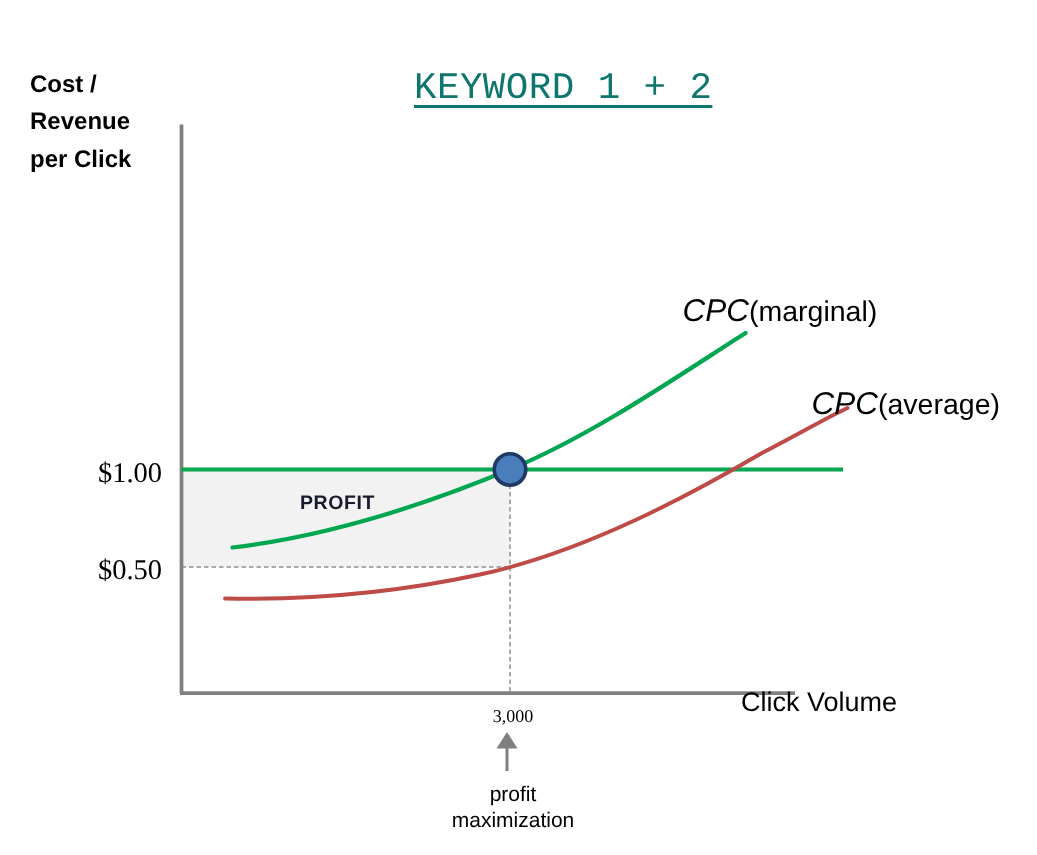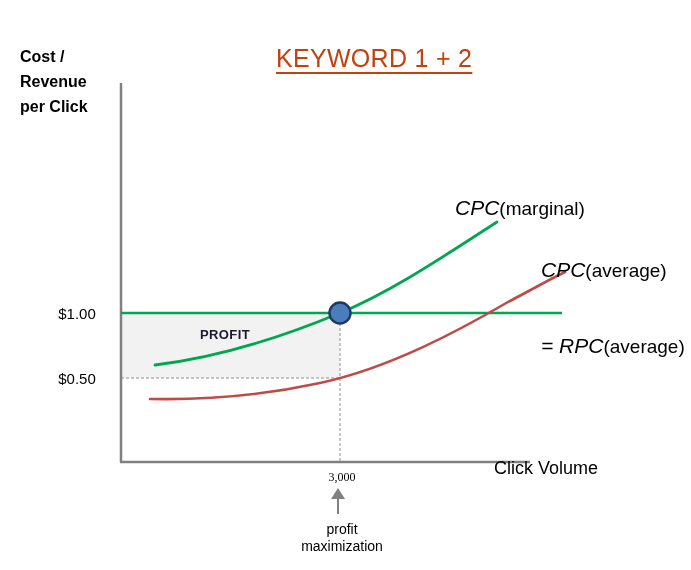--- a/index.html
+++ b/index.html
@@ -23,25 +23,26 @@
   }
   .abs { position: absolute; }
 
   
   #chart-title {
     left: 276px;
     top: 44px;
     font-size: 25px;
     font-weight: 400;
     letter-spacing: 0.3px;
-    color: #c2410c;
+    color: #0f766e;
     white-space: nowrap;
     text-decoration: underline;
     text-underline-offset: 5px;
     text-decoration-thickness: 2px;
+    font-family: Liberation Mono, monospace;
   }
 
   
   #y-axis-title {
     left: 20px;
     top: 44px;
     font-size: 16px;
     line-height: 25px;
     color: #000;
     white-space: pre-line;
@@ -52,24 +53,24 @@
   #x-axis-title {
     left: 494px;
     top: 458px;
     font-size: 18px;
     color: #000;
     white-space: nowrap;
   }
 
   
   .ytick {
-    font-family: Liberation Sans, sans-serif;
-    font-size: 15px;
+    font-family: Liberation Serif, serif;
+    font-size: 19px;
     color: #000;
-    text-align: center;
+    text-align: right;
     width: 62px;
     white-space: nowrap;
   }
   #ytick-1 { left: 46px; top: 305px; }
   #ytick-0 { left: 46px; top: 370px; }
 
   #xtick-3000 {
     left: 307px;
     top: 470px;
     width: 70px;
@@ -169,17 +170,14 @@
 
   <div class="abs series-label" id="label-cpc-marginal">
     <span class="big">CPC</span><span class="small">(marginal)</span>
   </div>
 
   <div class="abs series-label" id="label-cpc-average">
     <span class="big">CPC</span><span class="small">(average)</span>
   </div>
 
 
-  <div class="abs series-label" id="label-rpc-average">
-    <span class="big">= RPC</span><span class="small">(average)</span>
-  </div>
 
 </div>
 
 </body></html>

